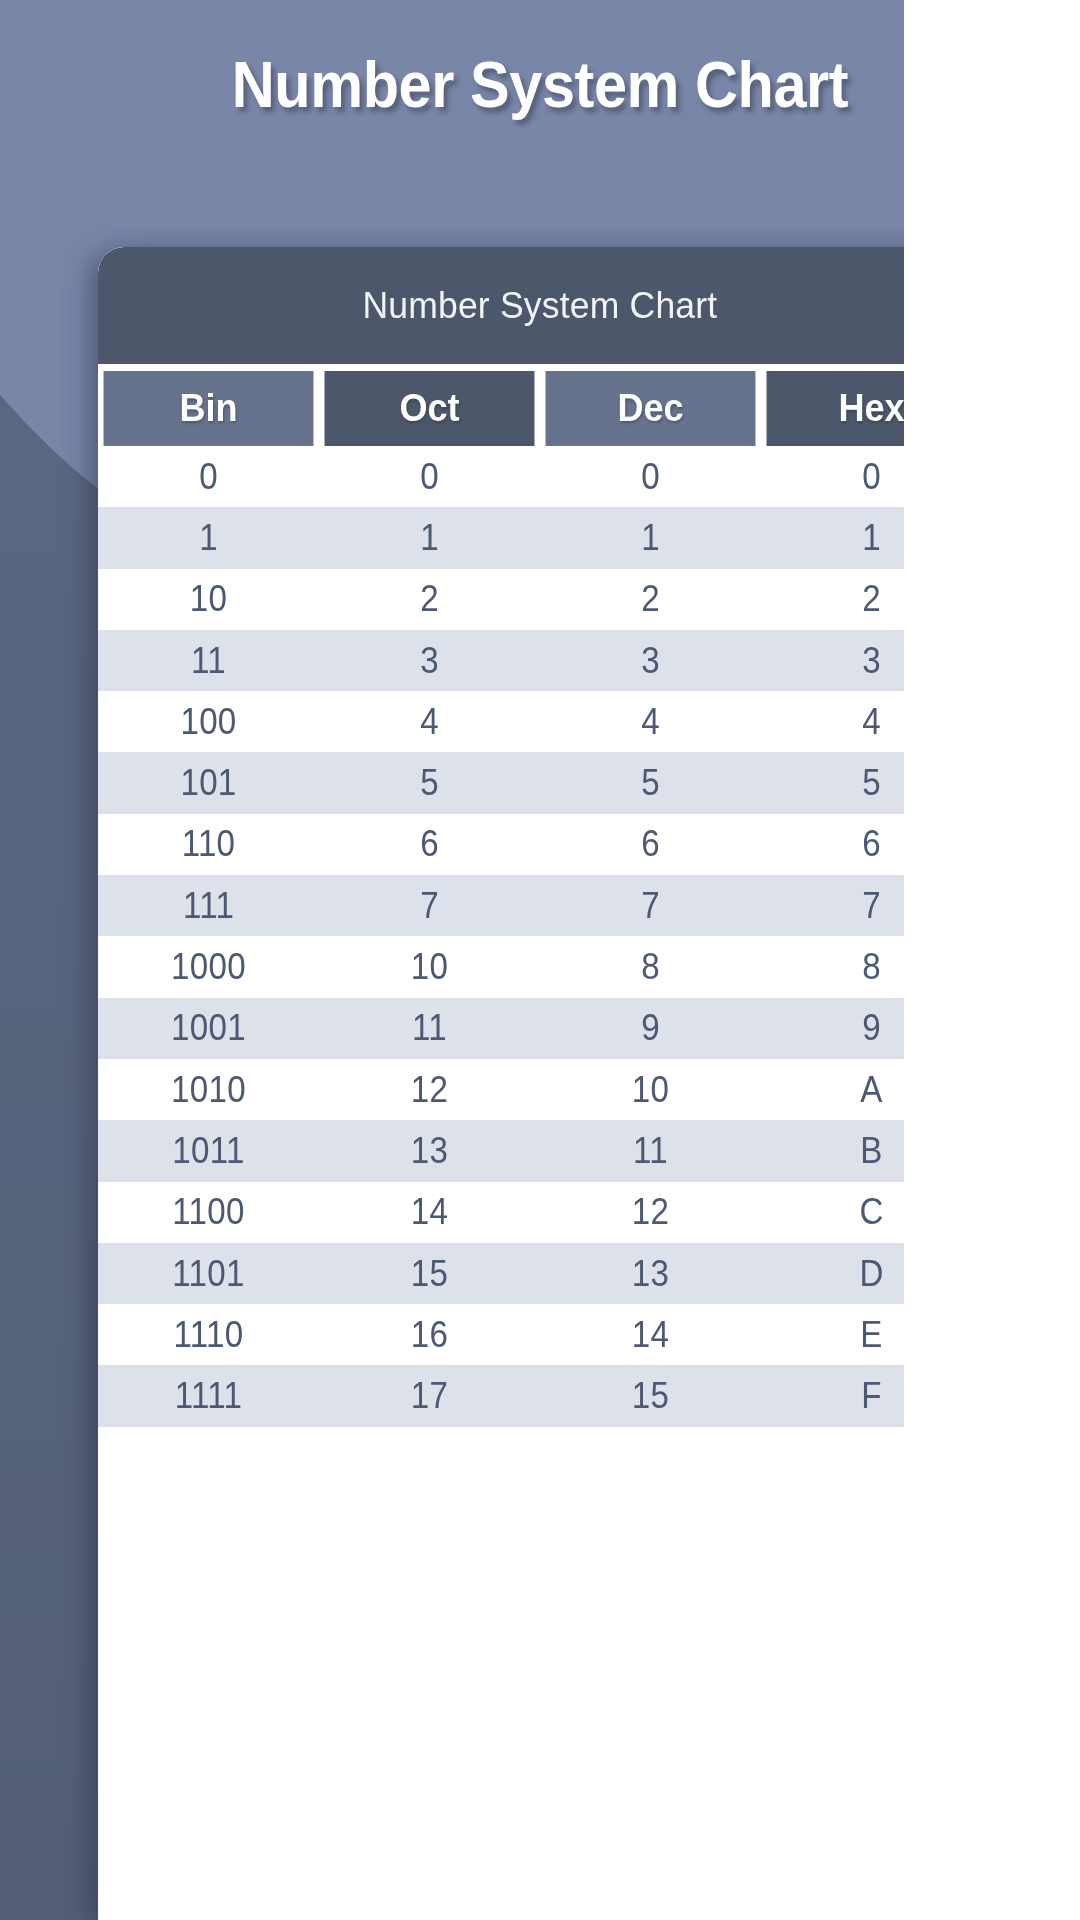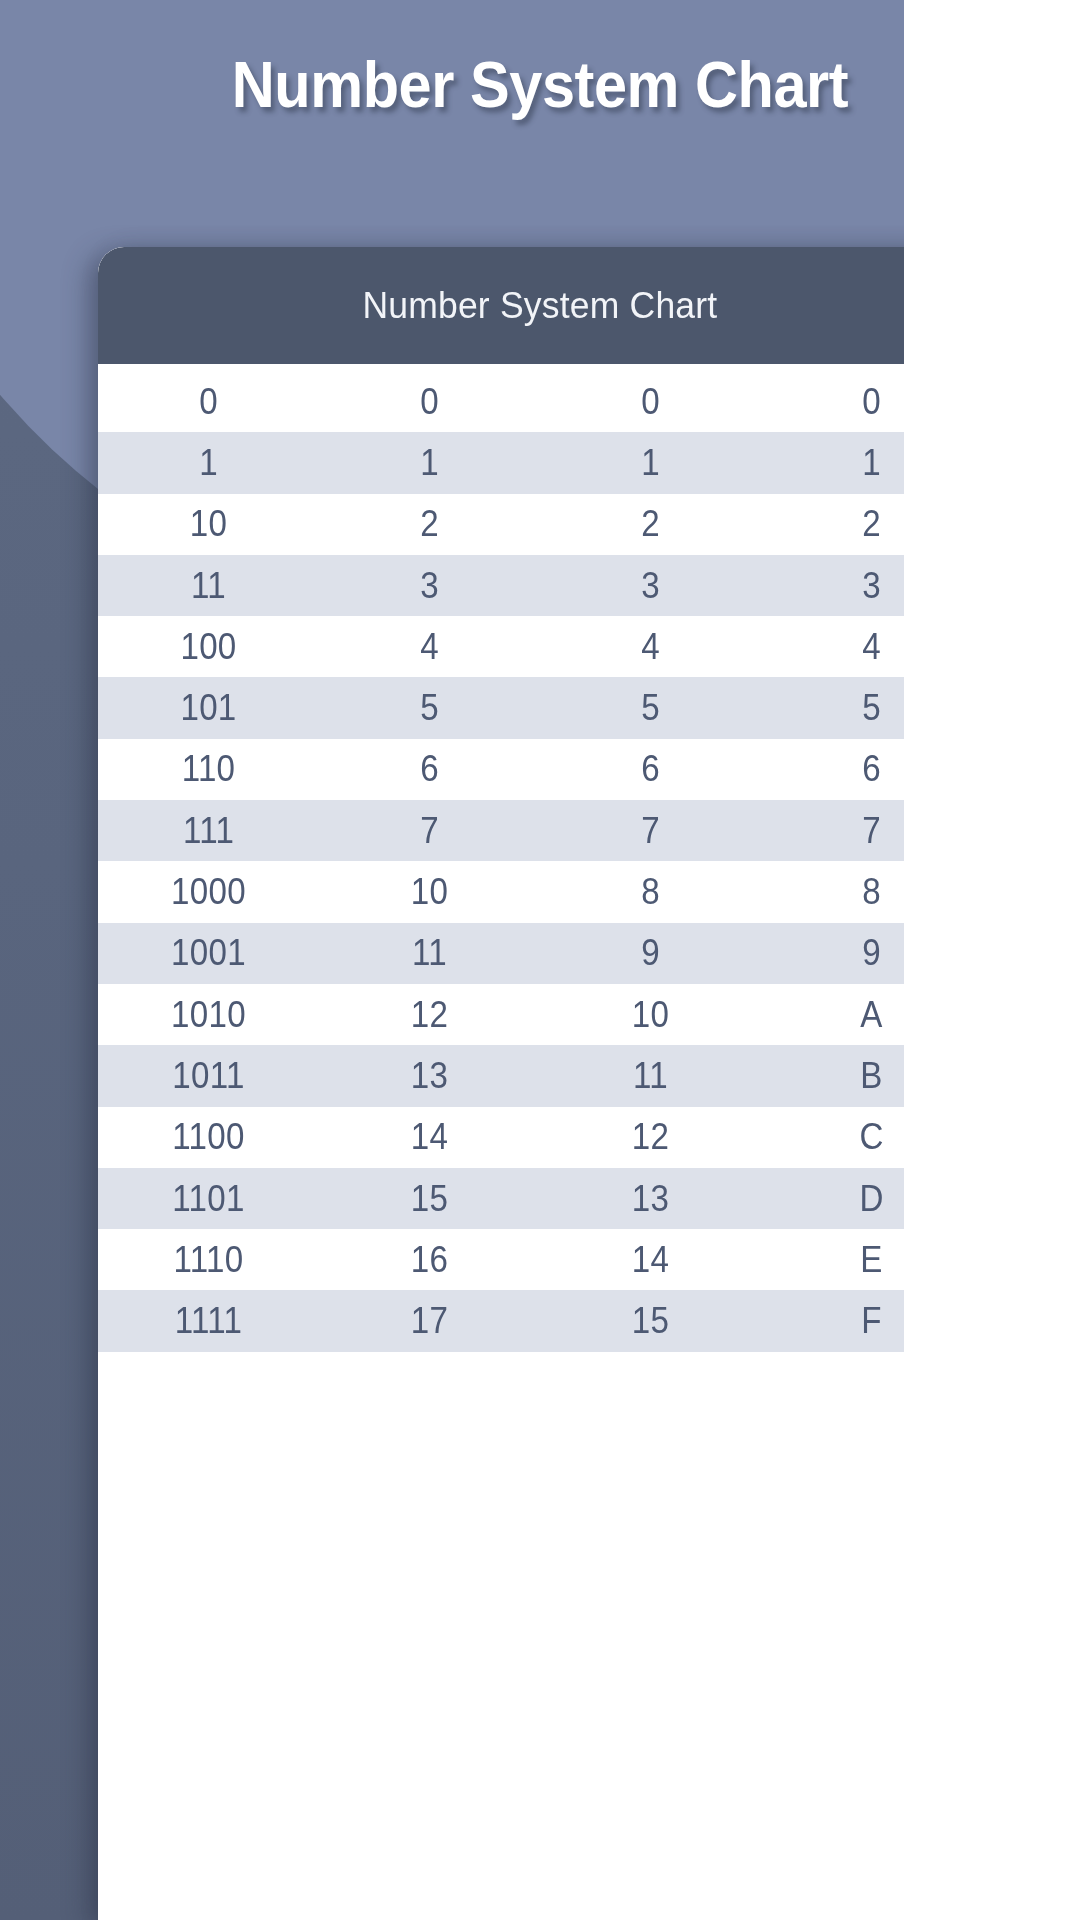--- a/index.html
+++ b/index.html
@@ -127,20 +127,26 @@
   <div id="page-title">Number System Chart</div>
 
   <div id="card">
 
     <div id="card-header">
       <div id="card-header-title">Number System Chart</div>
     </div>
 
     <div id="header-rule"></div>
 
+    <div id="col-header">
+      <div class="col-head shade-a">Bin</div>
+      <div class="col-head shade-b">Oct</div>
+      <div class="col-head shade-a">Dec</div>
+      <div class="col-head shade-b">Hex</div>
+    </div>
 
     <div id="tbody">
         <div class="trow odd">
           <div class="tcell">0</div>
           <div class="tcell">0</div>
           <div class="tcell">0</div>
           <div class="tcell">0</div>
         </div>
         <div class="trow even">
           <div class="tcell">1</div>

